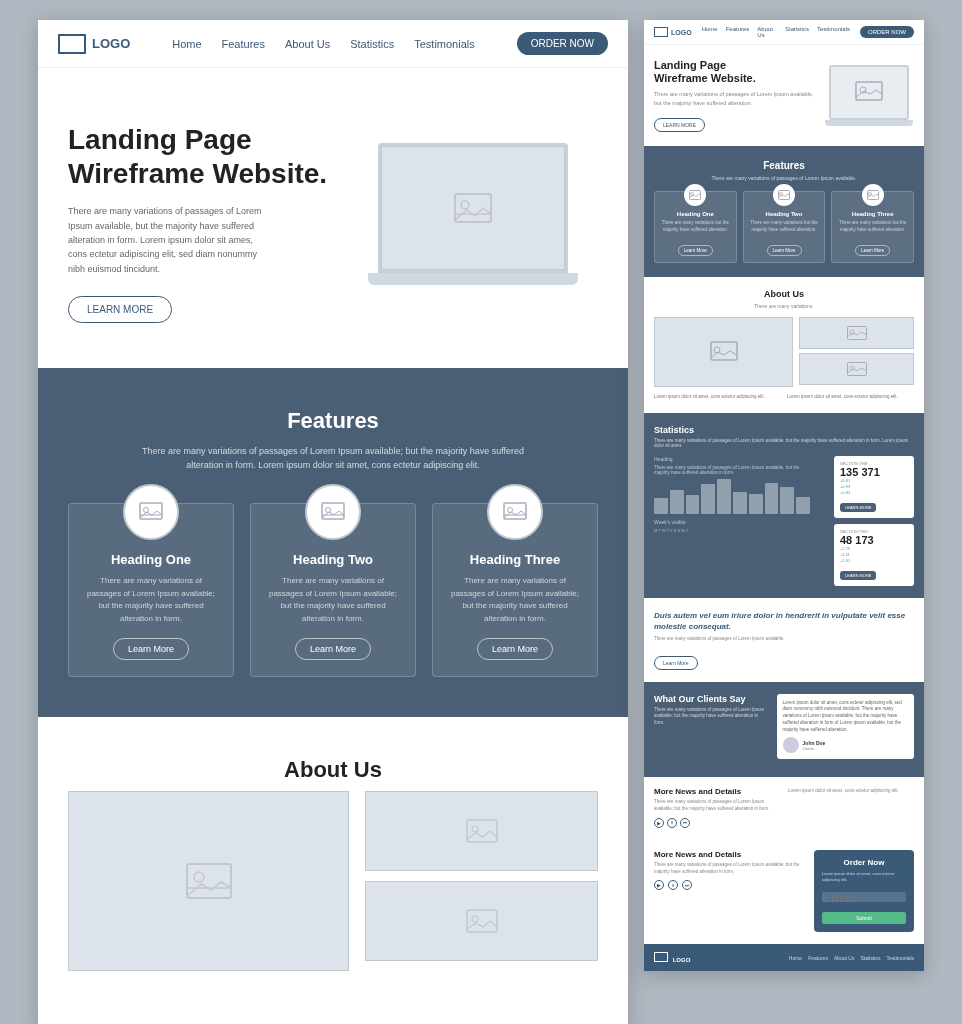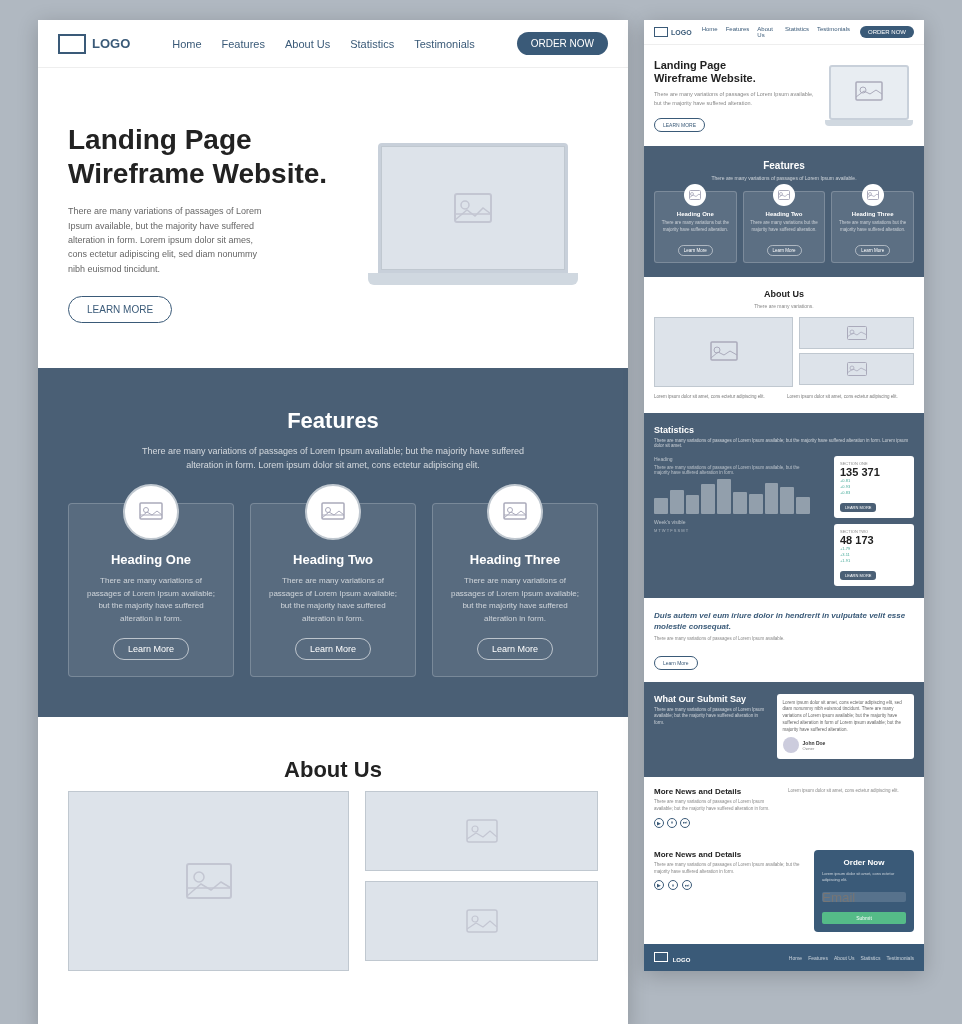--- a/index.html
+++ b/index.html
@@ -1045,21 +1045,21 @@
 
   <section class="mini-testimonials">
     <p class="mini-test-text">Duis autem vel eum iriure dolor in hendrerit in vulputate velit esse molestie consequat.</p>
     <p class="mini-test-sub">There are many variations of passages of Lorem Ipsum available.</p>
     <button class="mini-test-btn">Learn More</button>
   </section>
 
   <section class="mini-clients">
     <div style="display:flex;gap:8px;">
       <div style="flex:1;">
-        <h3 class="mini-clients-title">What Our Submit Say</h3>
+        <h3 class="mini-clients-title">What Our Clients Say</h3>
         <p class="mini-clients-sub">There are many variations of passages of Lorem Ipsum available; but the majority have suffered alteration in form.</p>
       </div>
       <div style="flex:1.2;">
         <div class="client-card">
           <p class="client-text">Lorem ipsum dolor sit amet, cons ectetur adipiscing elit, sed diam nonummy nibh euismod tincidunt. There are many variations of Lorem ipsum available; but the majority have suffered alteration in form of Lorem ipsum available; but the majority have suffered alteration.</p>
           <div class="client-author">
             <div class="client-avatar"></div>
             <div>
               <div class="client-name">John Doe</div>
               <div class="client-role">Owner</div>

